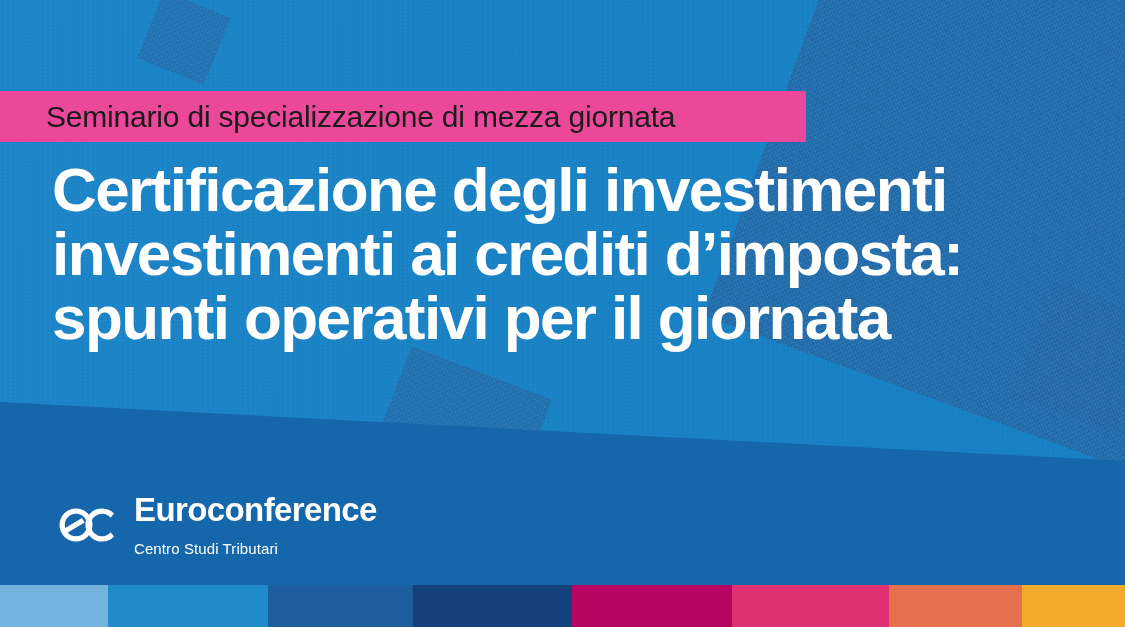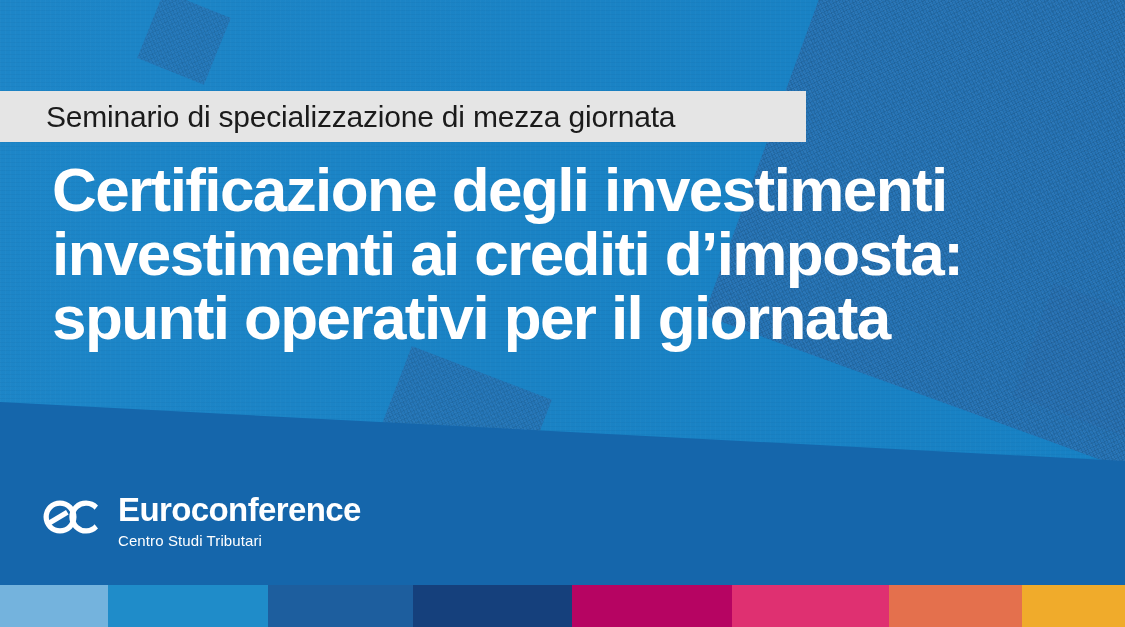--- a/index.html
+++ b/index.html
@@ -86,21 +86,21 @@
     background:#1566ab;
     transform:rotate(3.0deg);
     transform-origin:0 0;
   }
 
   
   .eyebrow {
     position:absolute;
     left:0; top:91px;
     width:806px; height:51px;
-    background:#e5e5e5;
+    background:#ec4899;
     display:flex;
     align-items:center;
   }
   .eyebrow-text {
     margin-left:46px;
     color:#1b1b1b;
     font-size:30px;
     font-weight:400;
     letter-spacing:-.2px;
     white-space:nowrap;
@@ -116,40 +116,40 @@
     font-weight:700;
     line-height:1.035;
     letter-spacing:-1.6px;
     text-shadow:0 0 1px rgba(0,0,0,.05);
   }
   .title-line { display:block; white-space:nowrap; }
 
   
   .logo {
     position:absolute;
-    left:38px; top:493px;
+    left:54px; top:493px;
     display:flex;
-    align-items:flex-start;
+    align-items:center;
     gap:14px;
   }
   .logo-mark { width:66px; height:48px; display:block; }
   .logo-text { display:flex; flex-direction:column; justify-content:center; }
   .logo-name {
     color:#ffffff;
     font-size:33px;
     font-weight:700;
     letter-spacing:-.6px;
     line-height:1.05;
   }
   .logo-sub {
     color:#ffffff;
     font-size:15px;
     font-weight:400;
     letter-spacing:.1px;
-    margin-top:4px;
+    margin-top:12px;
   }
 
   
   .stripe {
     position:absolute;
     left:0; bottom:0;
     width:1125px; height:42px;
     display:flex;
   }
   .stripe > i { display:block; height:100%; }

